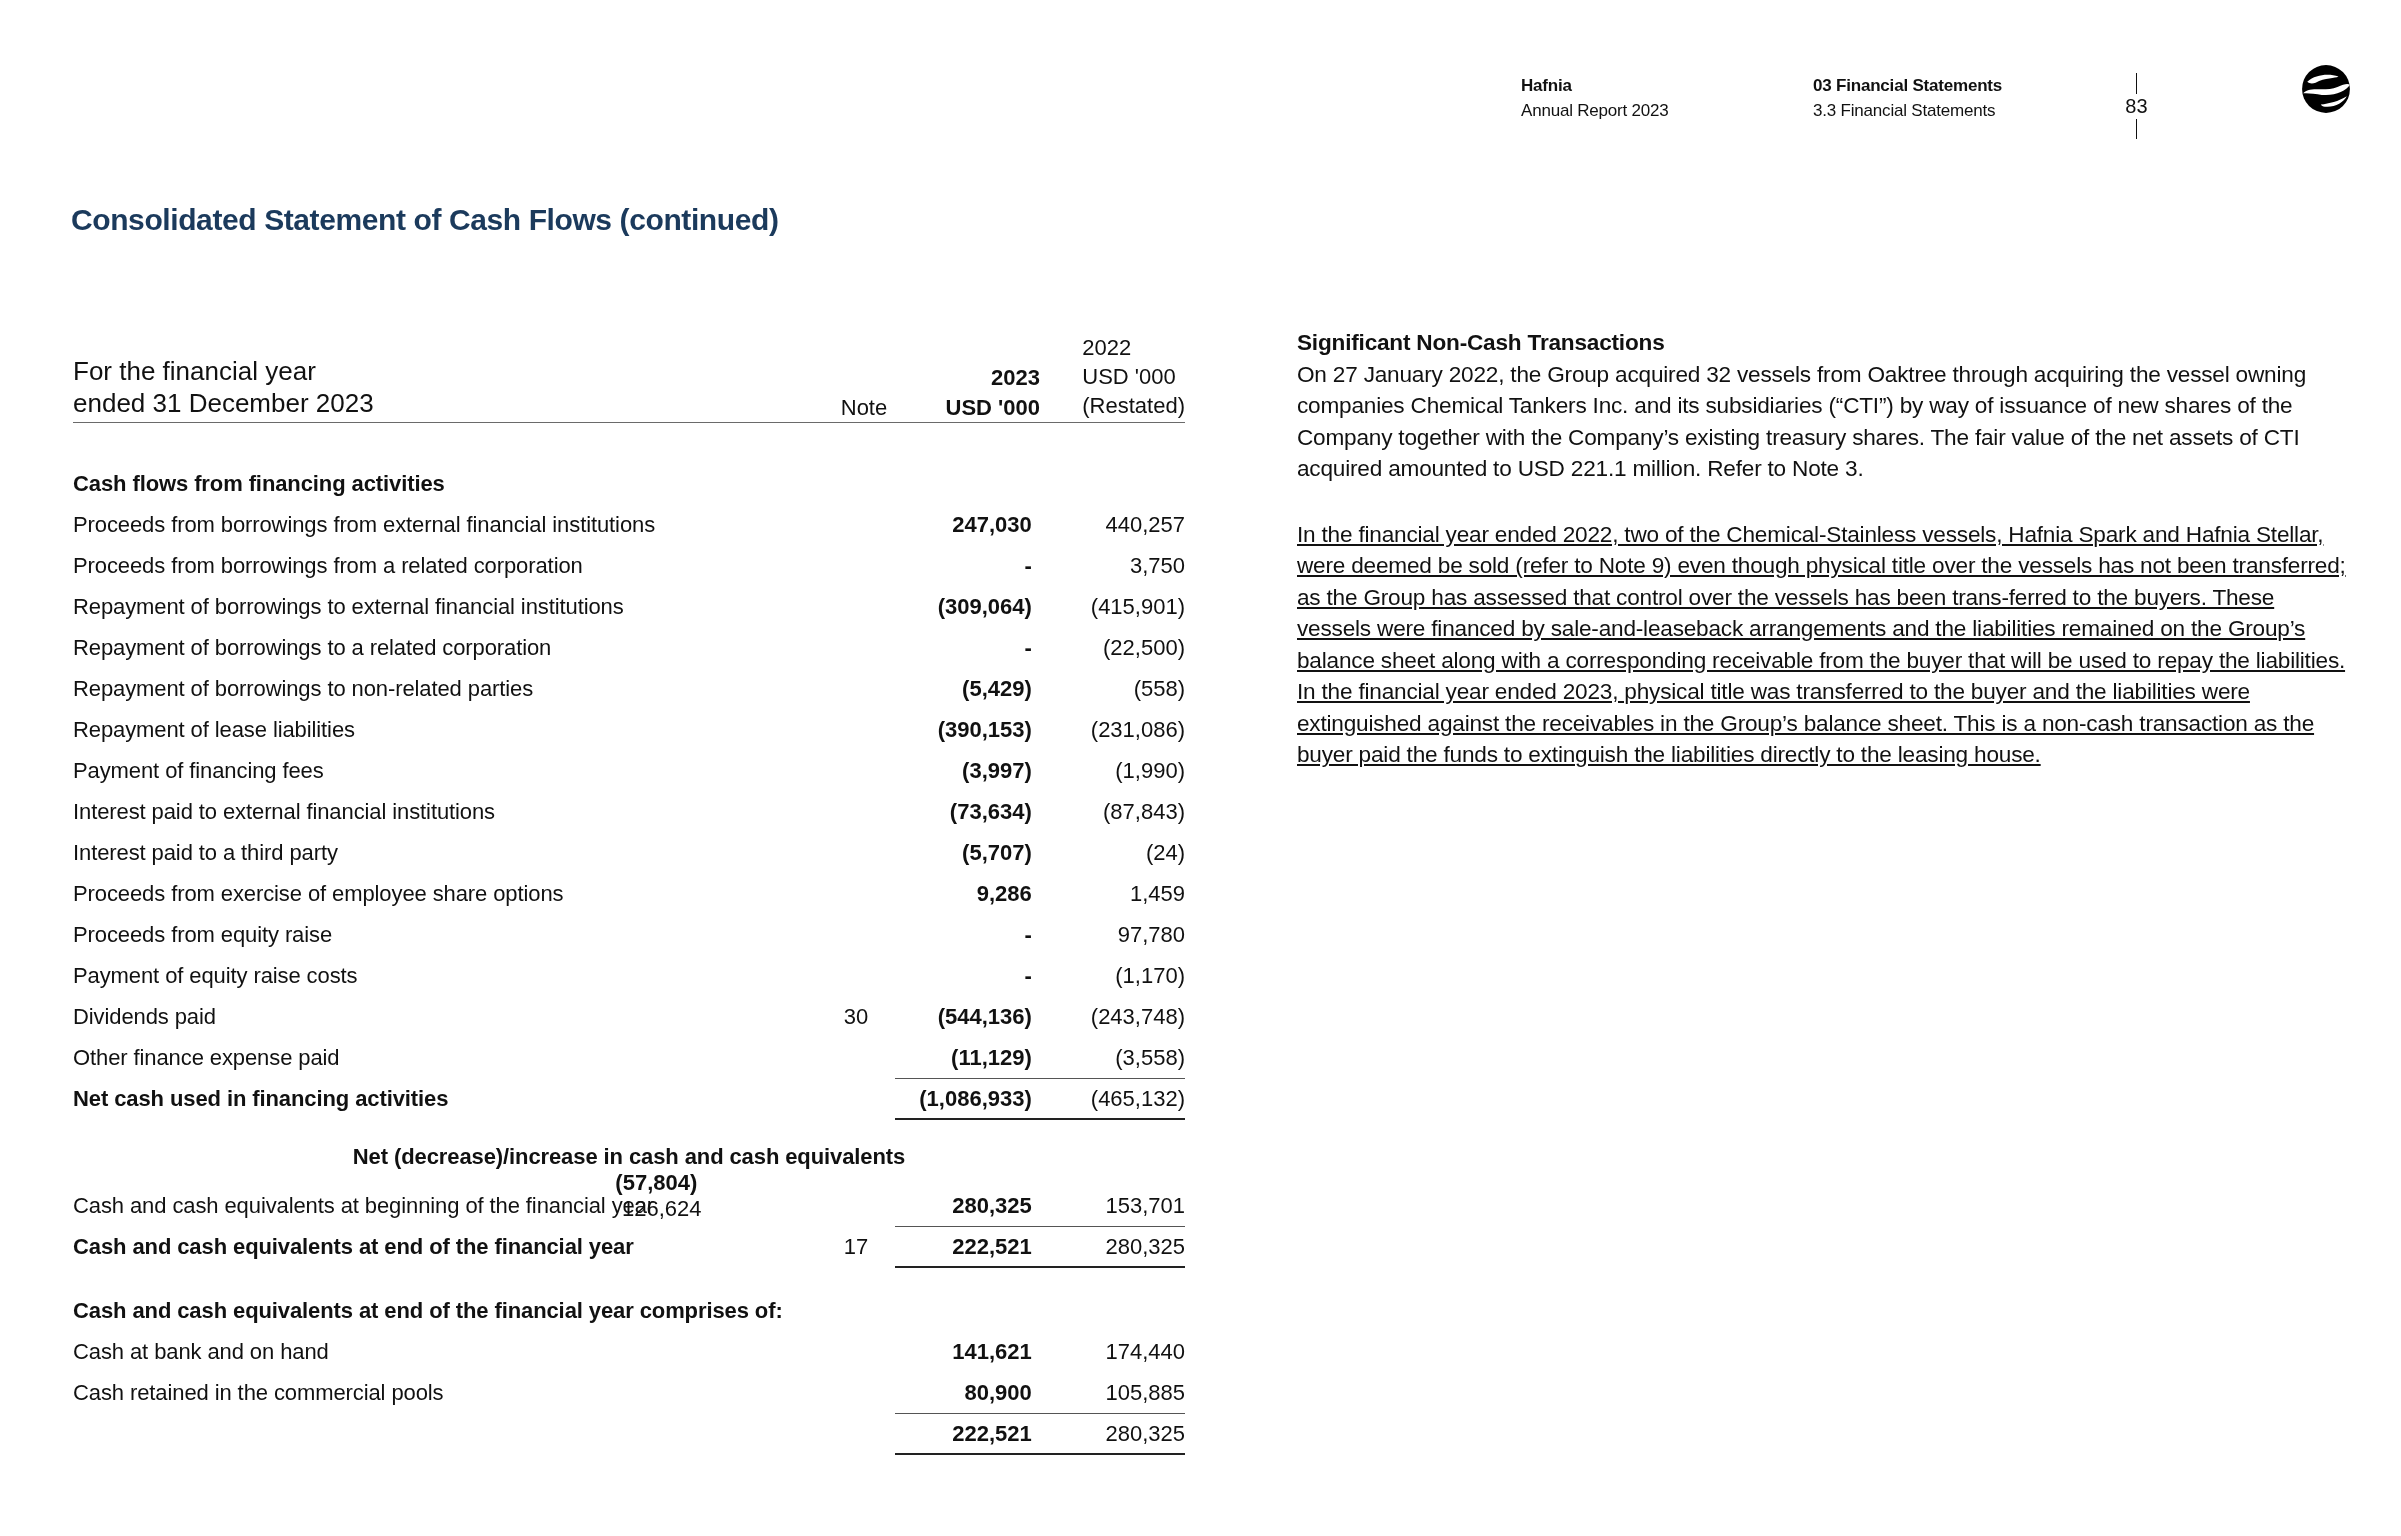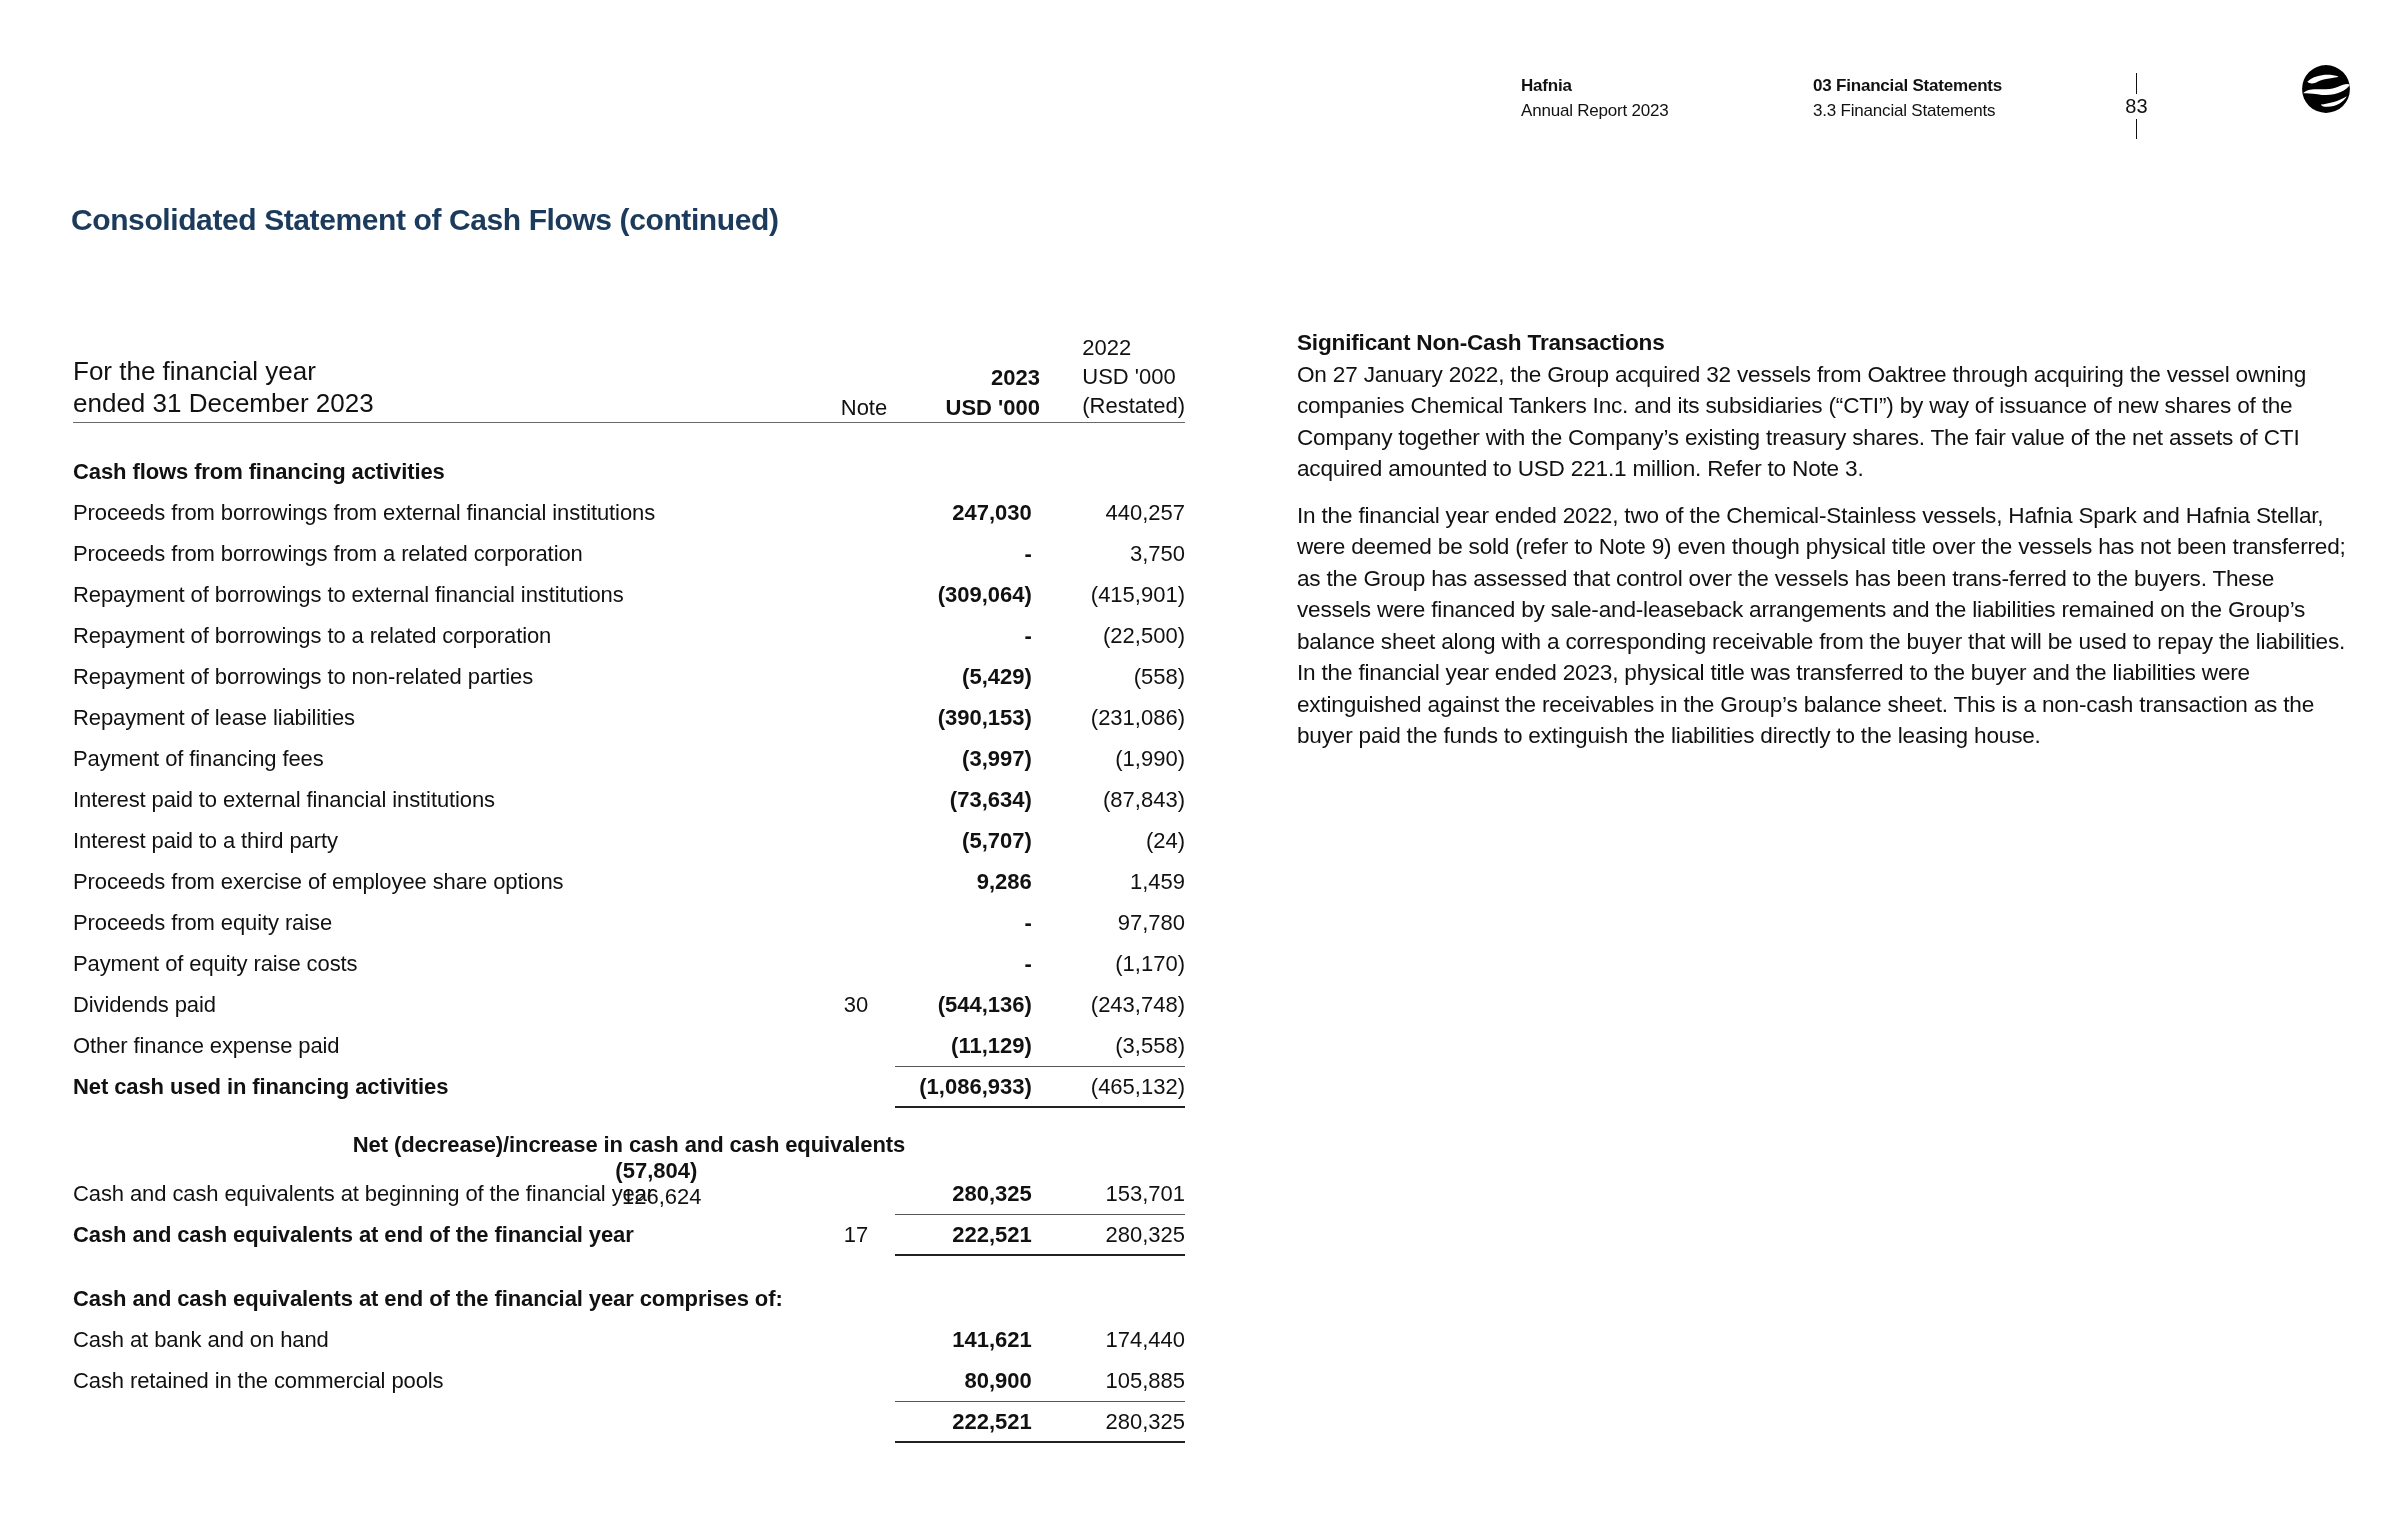--- a/index.html
+++ b/index.html
@@ -28,31 +28,31 @@
   .th-c23 { position: absolute; right: 145px; top: 30px; text-align: right; font-size: 22px; line-height: 30px; font-weight: bold; }
   .th-c22 { position: absolute; right: 0; top: 0; font-size: 22px; line-height: 29px; }
 
   .row { position: relative; height: 41px; display: flex; align-items: center; font-size: 22px; }
   .row .lbl { flex: 1; white-space: nowrap; letter-spacing: -0.1px; }
   .row .note { width: 62px; text-align: center; margin-right: 0; }
   .row .v23 { width: 153px; text-align: right; padding-right: 8.2px; font-weight: bold; }
   .row .v22 { width: 145px; text-align: right; }
   .row.bold .lbl { font-weight: bold; }
   .row.section-head .lbl { font-weight: bold; }
-  .gap-top-1 { margin-top: 28px; }
+  .gap-top-1 { margin-top: 40px; }
   .gap-top-2 { margin-top: 25px; flex-direction: column; }
   .gap-top-3 { margin-top: 23px; }
   .row .rule-above { position: absolute; right: 0; top: 0; width: 290px; border-top: 1.7px solid #555; }
   .row .rule-below { position: absolute; right: 0; bottom: -1.4px; width: 290px; border-top: 2.1px solid #222; }
 
   
   #notes { position: absolute; left: 1297px; top: 327px; width: 1051px; font-size: 22.6px; line-height: 31.5px; letter-spacing: -0.2px; }
   #notes h2 { font-size: 22.6px; font-weight: bold; line-height: 31.5px; }
   #notes p { margin: 0; }
-  #notes p + p { margin-top: 15px; }
+  #notes p + p { margin-top: 34px; text-decoration: underline; }
 </style>
 </head>
 <body>
 
 <div class="hdr-block" id="hdr-company">
   <span class="b">Hafnia</span>
   <span class="r">Annual Report 2023</span>
 </div>
 <div class="hdr-block" id="hdr-section">
   <span class="b">03 Financial Statements</span>

